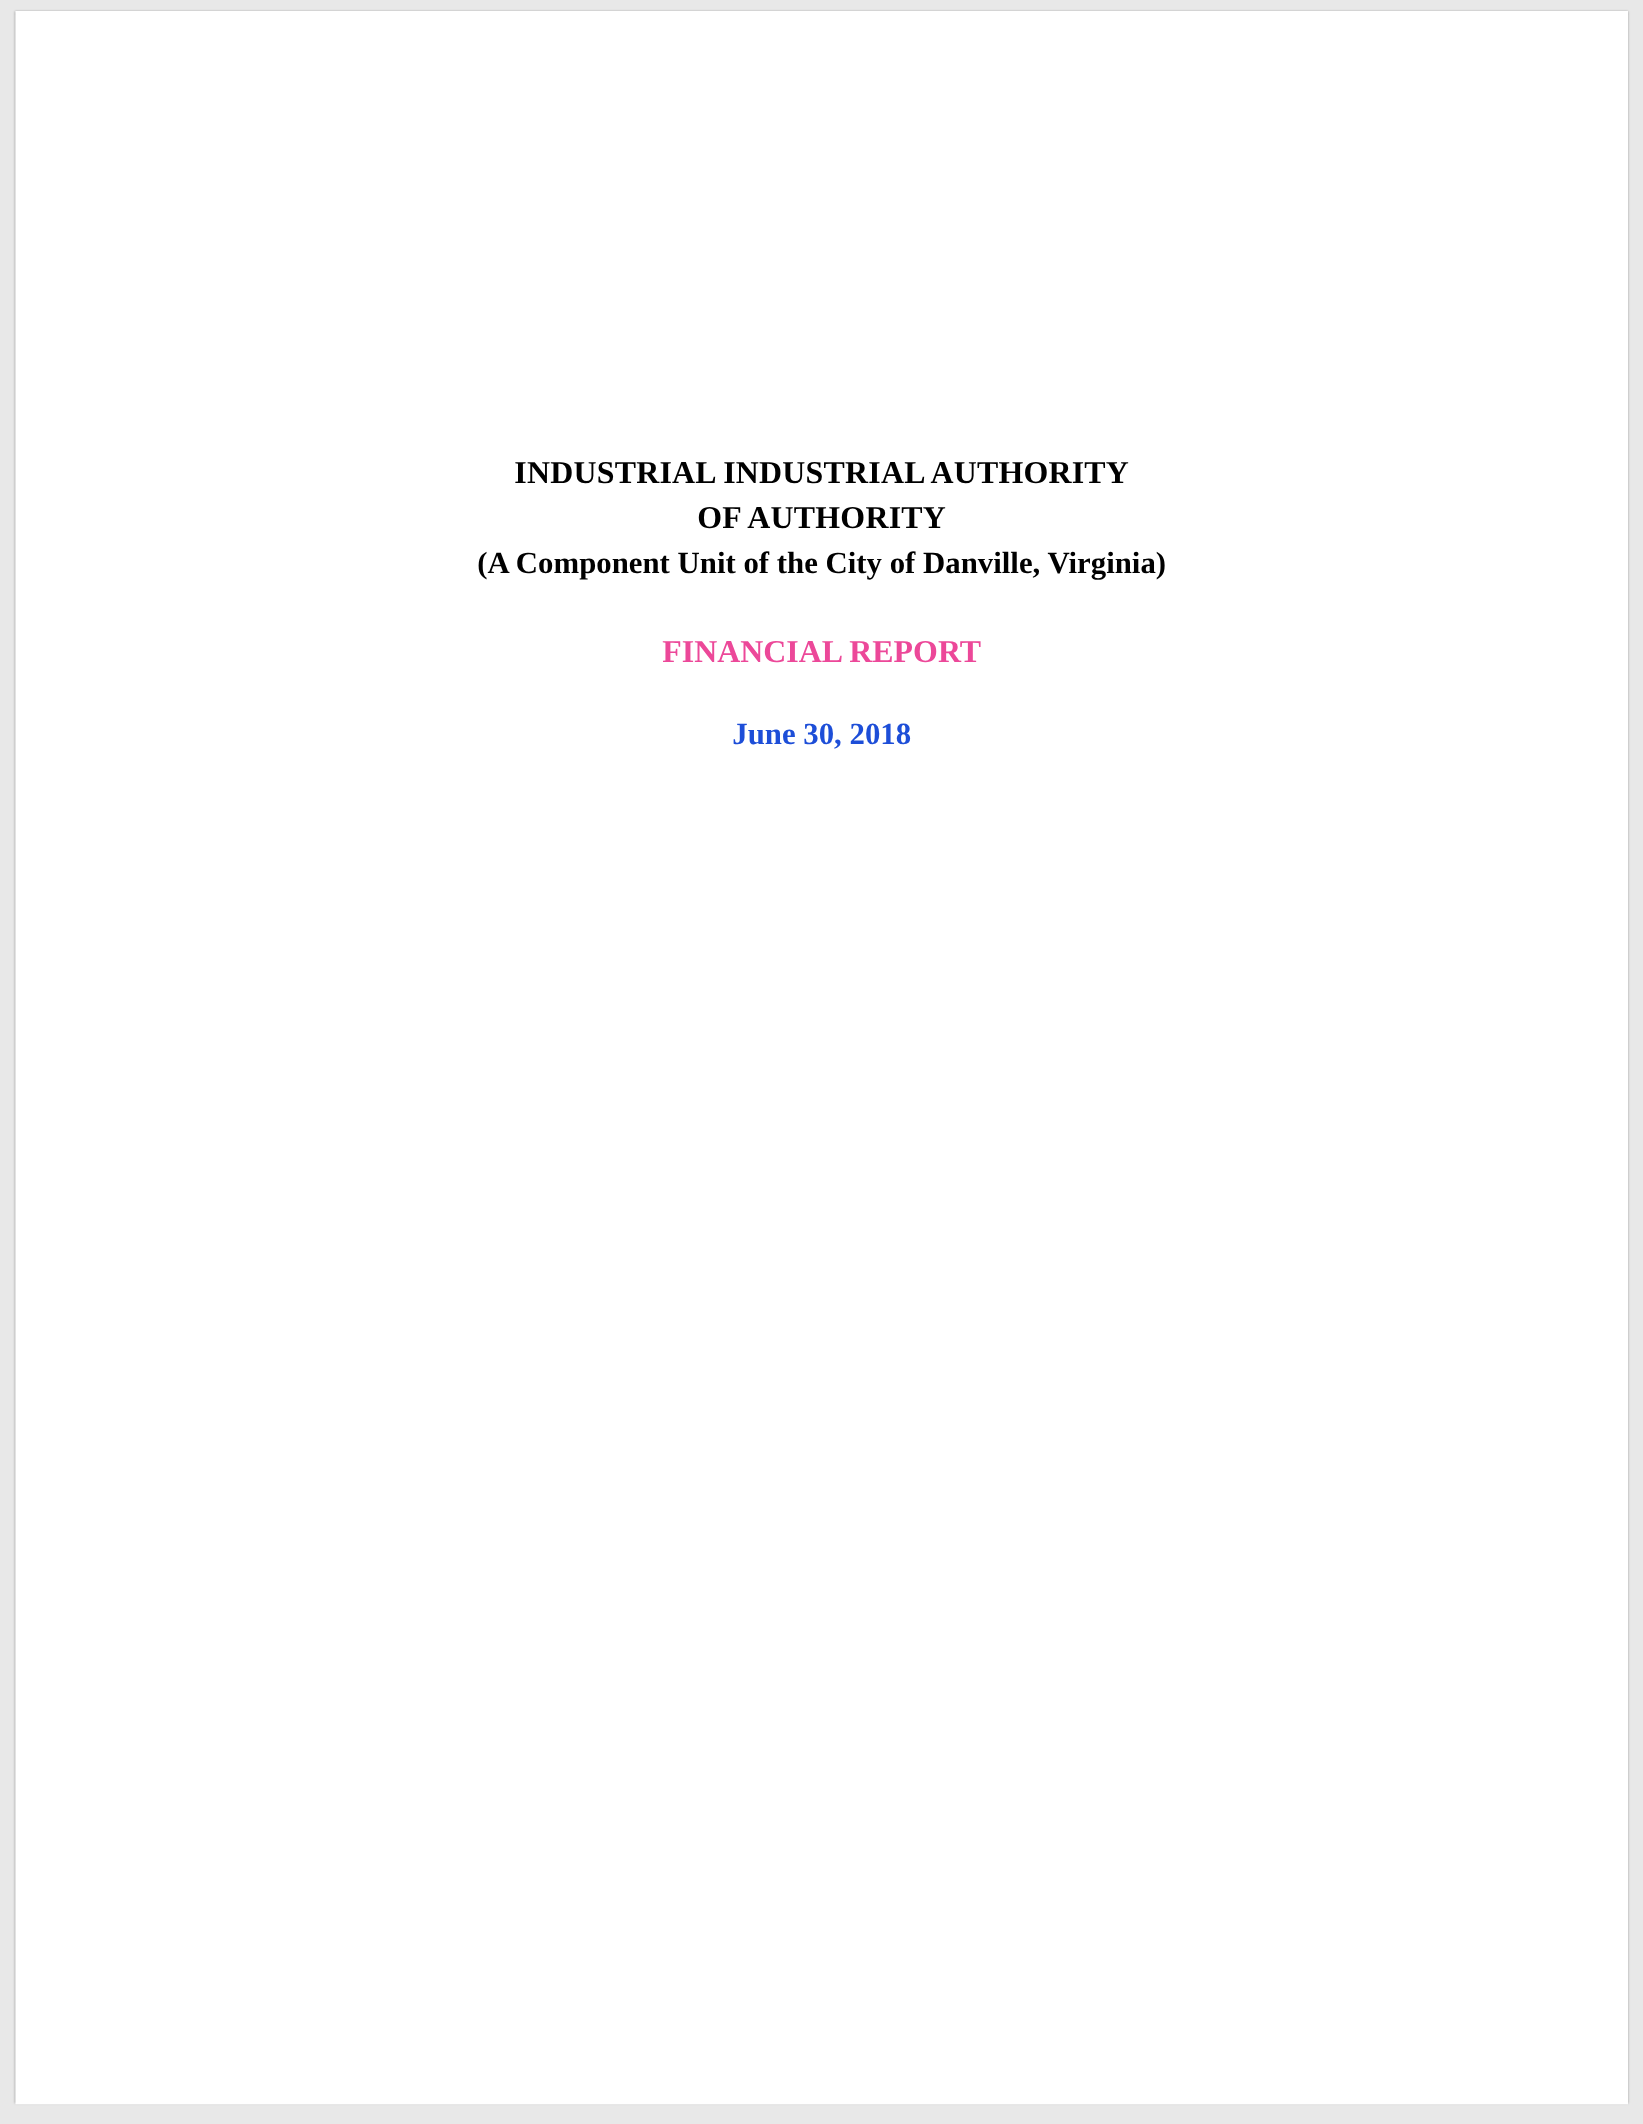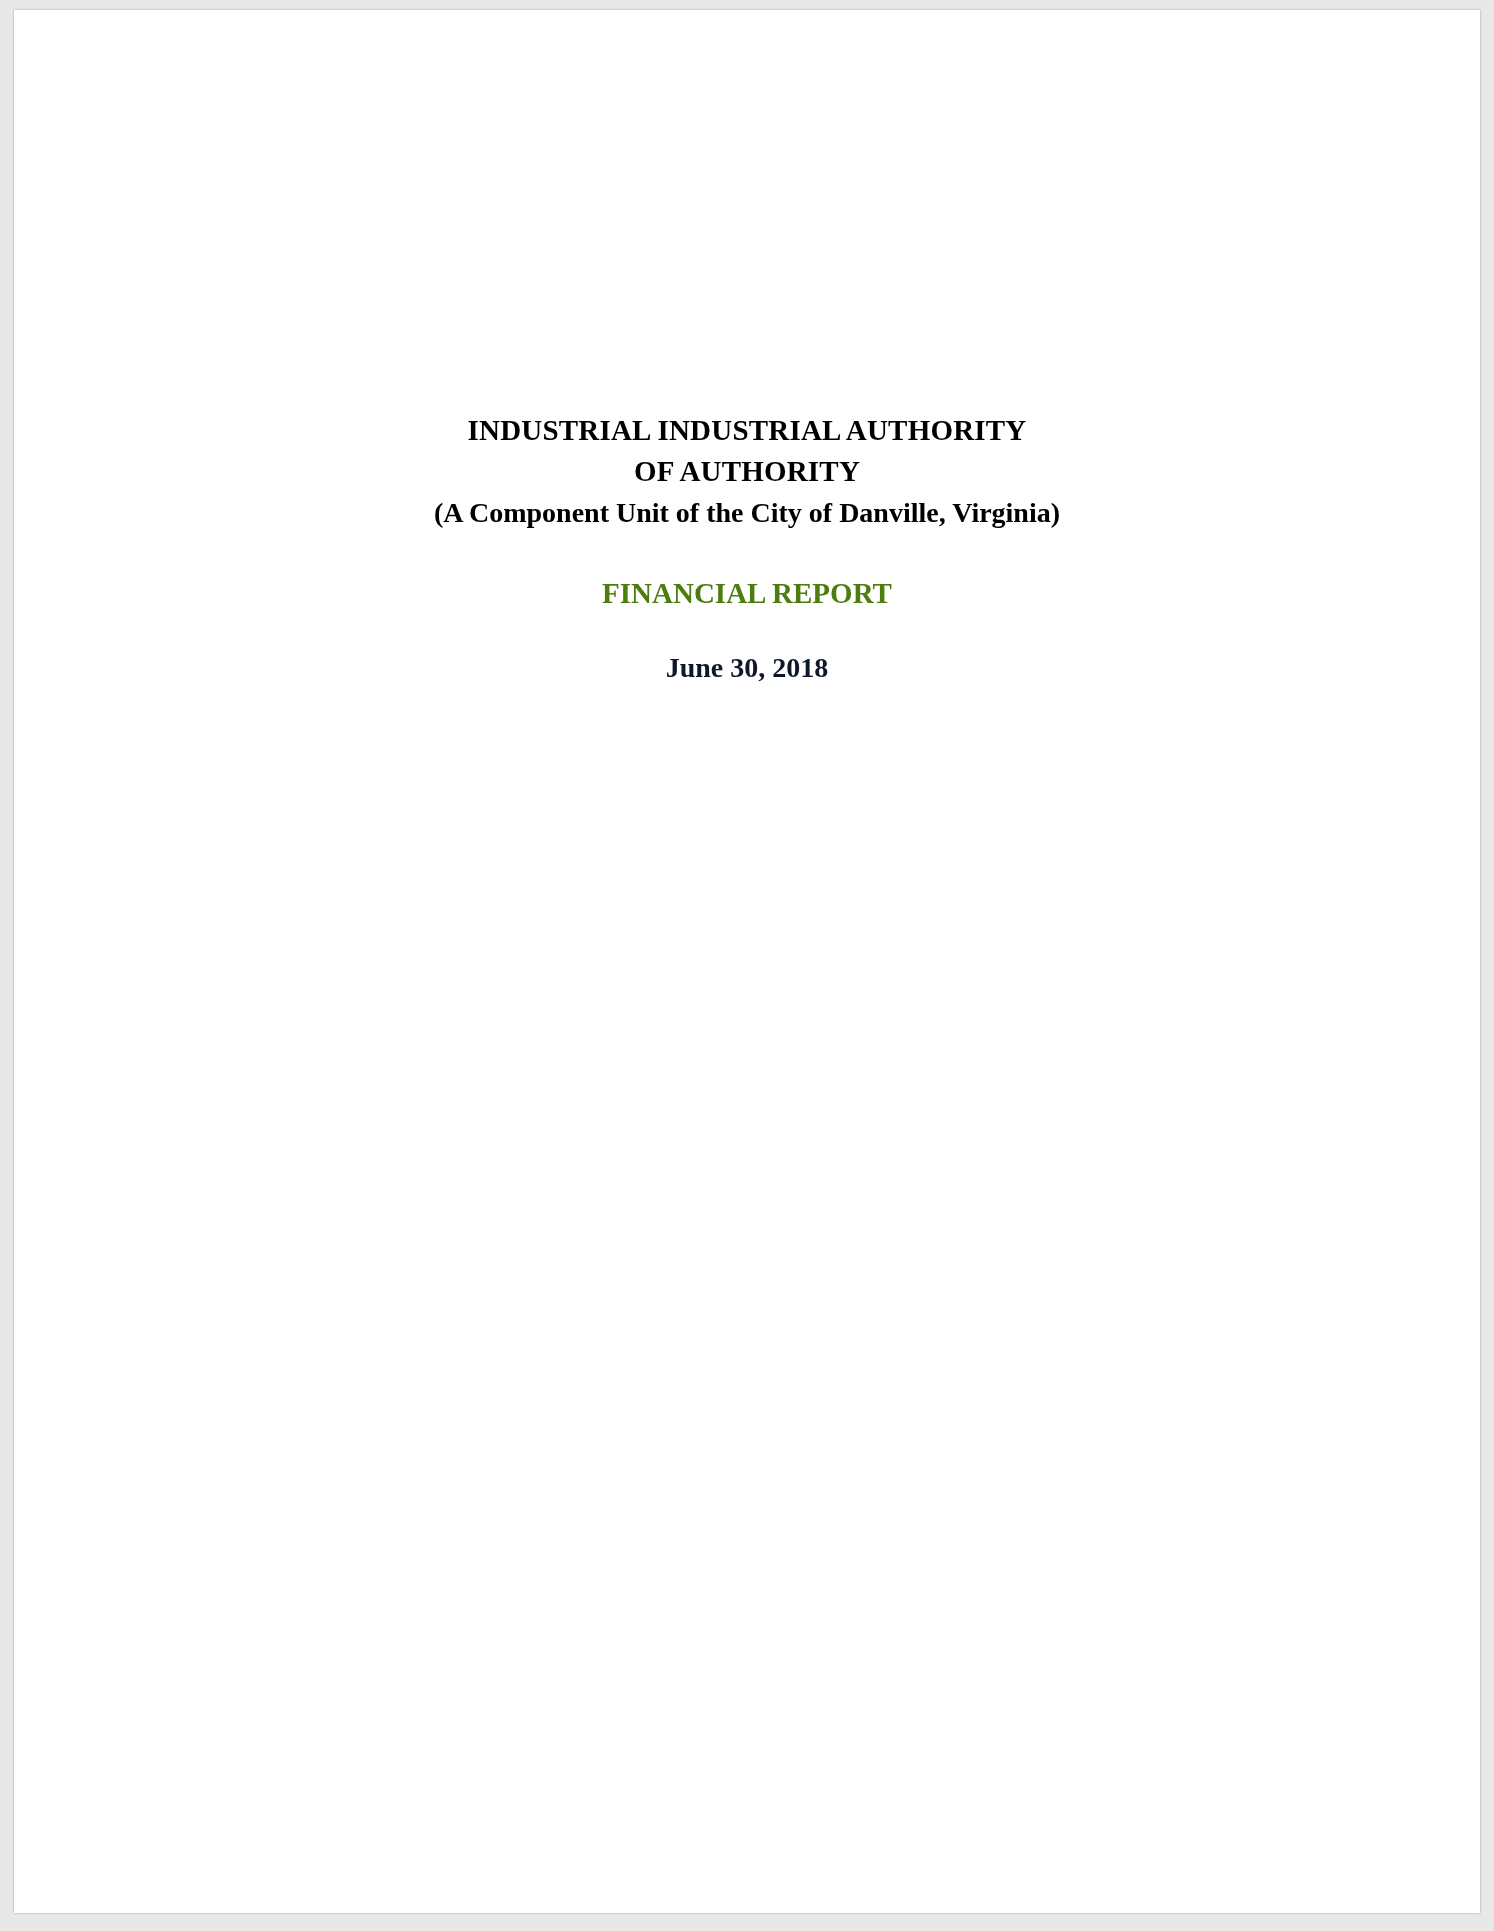--- a/index.html
+++ b/index.html
@@ -44,27 +44,27 @@
   }
   .subtitle {
     font-weight: bold;
     font-size: 28px;
     line-height: 41px;
     color: #000;
   }
   .report-type {
     font-weight: bold;
     font-size: 29px;
-    color: #4d7c0f;
+    color: #ec4899;
     margin-top: 44px;
   }
   .report-date {
     font-weight: bold;
     font-size: 28px;
-    color: #0f172a;
+    color: #1d4ed8;
     margin-top: 42px;
   }
 </style>
 </head>
 <body>
 
 <div class="page-wrap">
   <div class="page">
 
     <div class="title-block">

